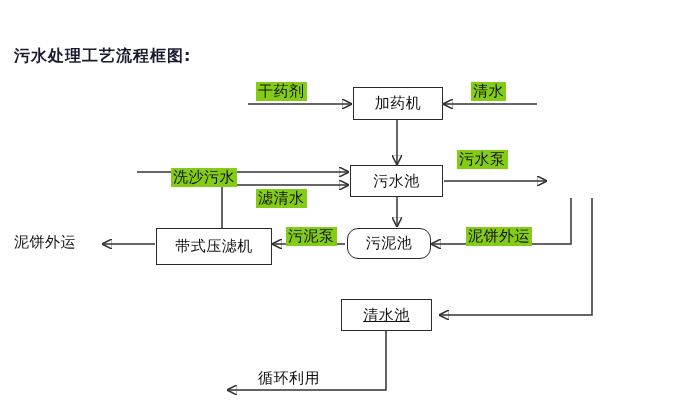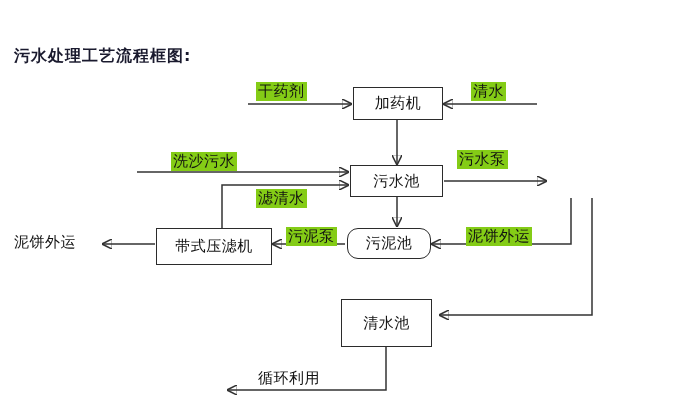--- a/index.html
+++ b/index.html
@@ -119,27 +119,27 @@
 
   <div class="node" style="left:353px; top:87px; width:90px; height:33px;">加药机</div>
 
   <div class="node" style="left:350px; top:165px; width:93px; height:32px;">污水池</div>
 
 
   <div class="node" style="left:156px; top:228px; width:116px; height:37px;">带式压滤机</div>
 
   <div class="node" style="left:347px; top:228px; width:84px; height:31px;border-radius:11px;">污泥池</div>
 
-  <div class="node" style="left:341px; top:299px; width:91px; height:48px;">清水池</div>
+  <div class="node" style="left:341px; top:299px; width:91px; height:32px;text-decoration:underline;">清水池</div>
 
   <div class="edge-label" style="left:256px; top:82px;">干药剂</div>
 
   <div class="edge-label" style="left:471px; top:82px;">清水</div>
 
-  <div class="edge-label" style="left:171px; top:152px;font-family:Liberation Serif, serif;">洗沙污水</div>
+  <div class="edge-label" style="left:171px; top:168px;font-family:Liberation Serif, serif;">洗沙污水</div>
 
   <div class="edge-label" style="left:256px; top:189px;">滤清水</div>
 
   <div class="edge-label" style="left:457px; top:150px;">污水泵</div>
 
   <div class="edge-label" style="left:286px; top:227px;">污泥泵</div>
 
   <div class="edge-label" style="left:466px; top:227px;">泥饼外运</div>
 
   <div class="term-label" style="left:14px; top:233px;">泥饼外运</div>

